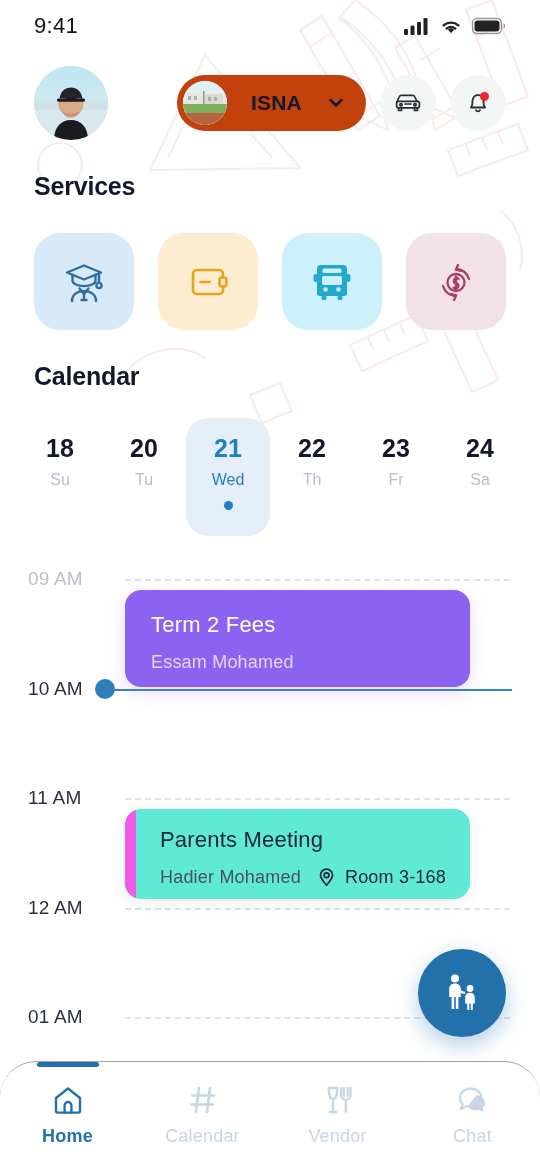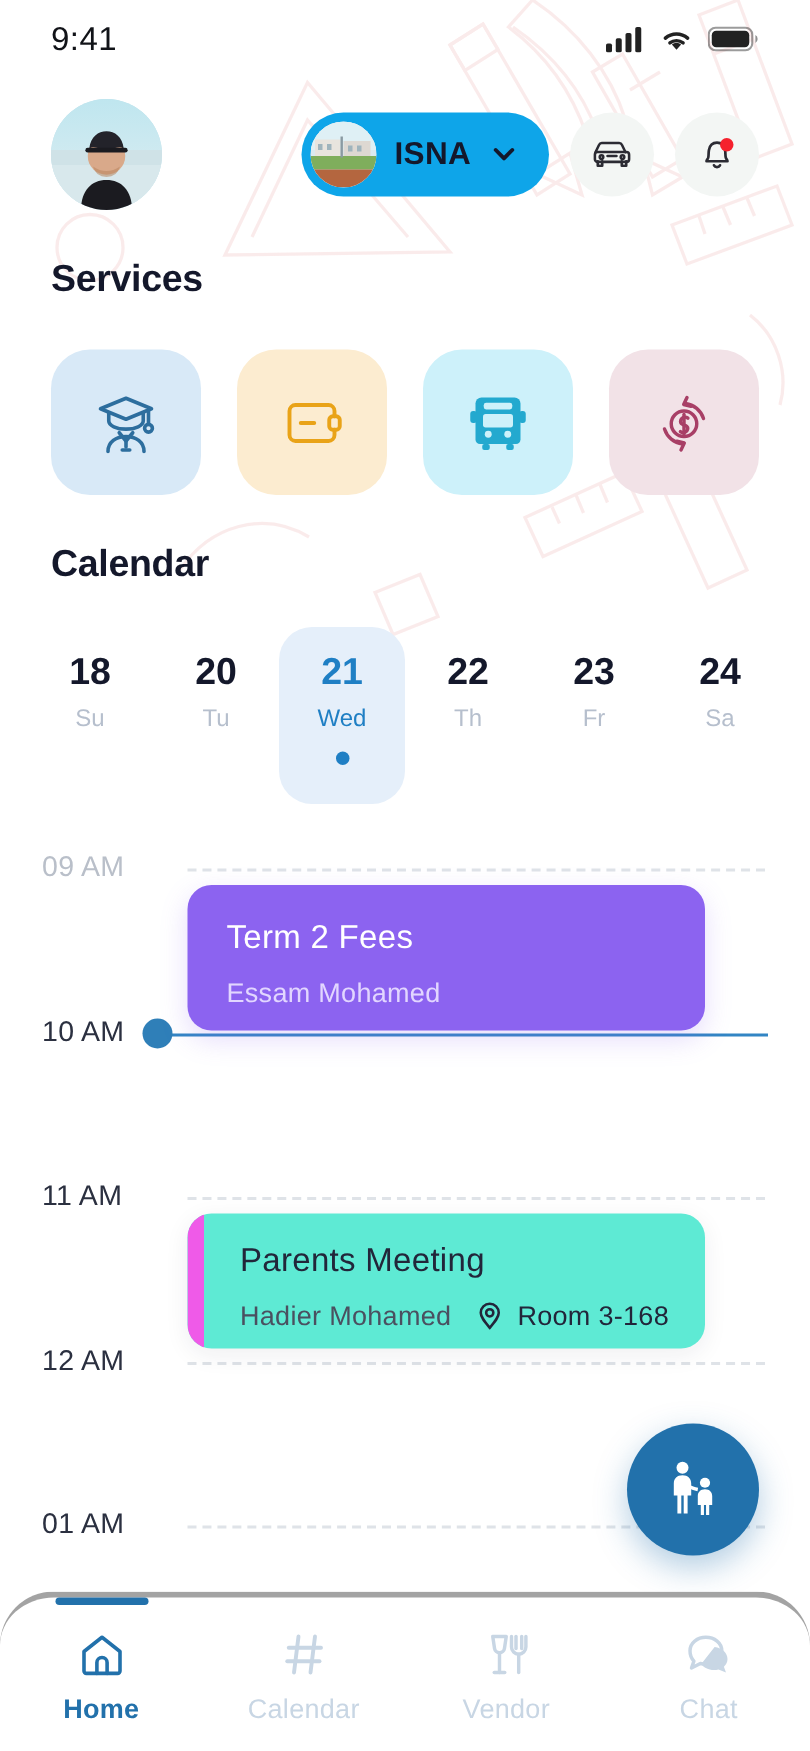--- a/index.html
+++ b/index.html
@@ -43,22 +43,22 @@
   .avatar{
     width:74px; height:74px; border-radius:50%;
     overflow:hidden; flex:0 0 auto; position:relative;
     background:#bfe0ea;
   }
   .avatar svg{ display:block; }
   .header-right{
     margin-left:auto; display:flex; align-items:center; gap:14px;
   }
   .school-pill{
-    height:56px; border-radius:28px; background:#0ea5e9;
-    display:flex; align-items:center; gap:12px;
+    height:56px; border-radius:28px; background:#c2410c;
+    display:flex; align-items:center; gap:24px;
     padding:0 20px 0 6px;
   }
   .school-thumb{
     width:44px; height:44px; border-radius:50%; overflow:hidden; flex:0 0 auto;
     background:#cfe3ef;
   }
   .school-name{ font-size:21px; font-weight:700; color:#14182b; letter-spacing:.2px; }
   .circle-btn{
     width:56px; height:56px; border-radius:50%; background:#f3f6f4;
     display:flex; align-items:center; justify-content:center; position:relative;
@@ -154,21 +154,21 @@
   .fab{
     position:absolute; left:418px; top:949px; width:88px; height:88px;
     border-radius:50%; background:#2271ab;
     display:flex; align-items:center; justify-content:center;
     box-shadow:0 8px 22px rgba(34,113,171,.35);
   }
 
   
   .bottomnav{
     position:absolute; left:0; bottom:0; width:540px; height:106px;
-    background:#ffffff; border-top:4px solid #a3a3a3;
+    background:#ffffff; border-top:1px solid #a3a3a3;
     border-radius:36px 36px 44px 44px;
     display:flex; align-items:flex-start; padding-top:22px;
   }
   .navitem{
     flex:1; display:flex; flex-direction:column; align-items:center; gap:10px;
     position:relative;
   }
   .nav-label{ font-size:18px; font-weight:400; color:#c8d6e4; letter-spacing:.2px; }
   .navitem.active .nav-label{ color:#2271ab; font-weight:700; }
   .nav-indicator{

